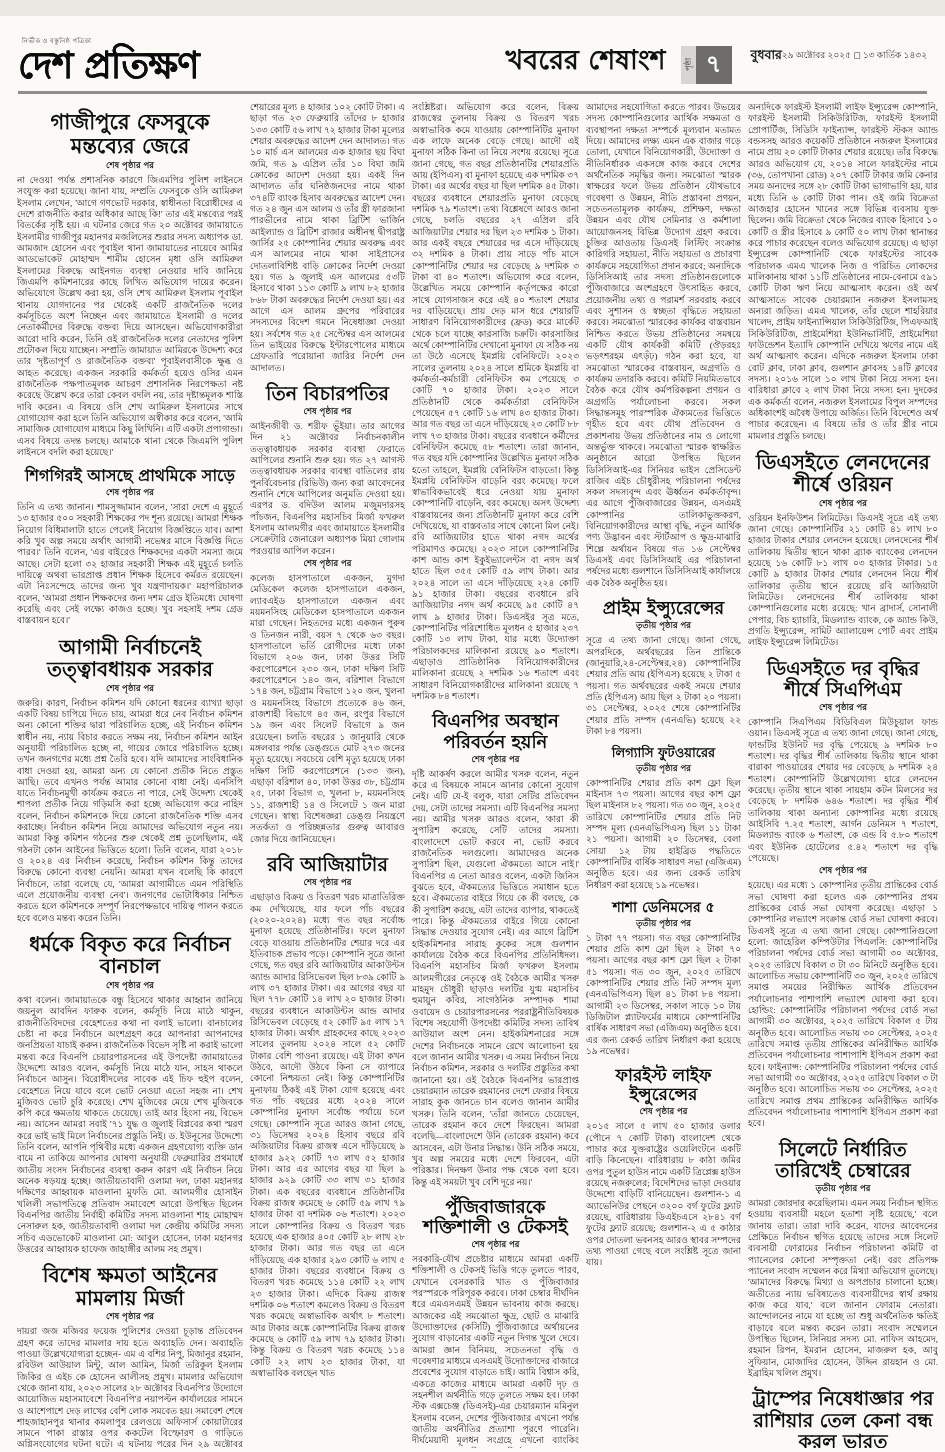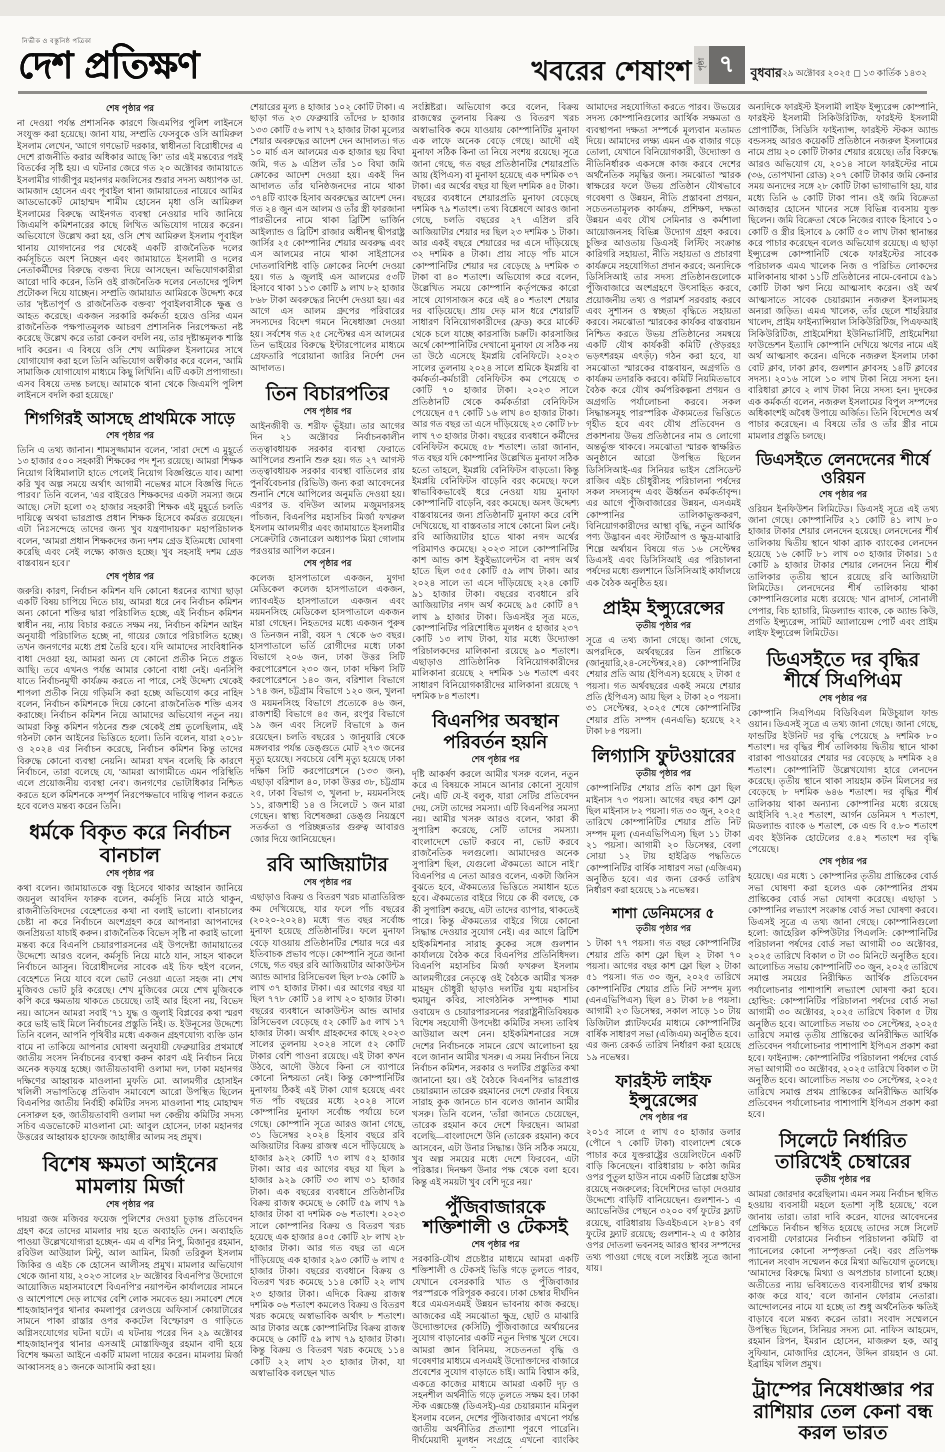--- a/index.html
+++ b/index.html
@@ -9,21 +9,21 @@
     position:relative;overflow:hidden;box-sizing:border-box;
   }
   
   .mast{display:flex;justify-content:space-between;align-items:flex-end;
     padding:20px 18px 7px 18px;}
   .brand{display:flex;flex-direction:column;}
   .tagline{font-size:6.5px;color:#444;letter-spacing:.5px;margin-left:4px;}
   .logo{font-size:37px;font-weight:900;line-height:1;letter-spacing:-1px;
     font-family:"DejaVu Sans","Liberation Sans",sans-serif;color:#0c0c0c;
     text-shadow:0 0 .6px #000;}
-  .mast-right{display:flex;align-items:flex-end;gap:2px;}
+  .mast-right{display:flex;align-items:flex-start;gap:15px;}
   .section-title{font-size:27px;font-weight:800;line-height:1;
     font-family:"DejaVu Sans","Liberation Sans",sans-serif;color:#111;}
   .page-tab{display:flex;align-items:stretch;}
   .page-word{writing-mode:vertical-rl;transform:rotate(180deg);
     background:#d8d6d2;color:#333;font-size:8px;padding:2px 1px;
     display:flex;align-items:center;justify-content:center;}
   .page-num{width:36px;height:38px;background:#6e6d6b;color:#fff;
     font-size:24px;font-weight:800;display:flex;align-items:center;
     justify-content:center;font-family:"DejaVu Sans",sans-serif;}
   .dateblock{display:flex;flex-direction:row;padding-left:4px;min-width:150px;}
@@ -60,25 +60,27 @@
       <span class="dateblock">
         <span class="day">বুধবার</span>
         <span class="date">২৯ অক্টোবর ২০২৫ ◻ ১৩ কার্তিক ১৪৩২</span>
       </span>
     </div>
   </div>
   <hr class="mast-rule">
 
   <div class="cols" id="cols">
       <div class="col" style="width: 226px; flex: 0 0 226px;">
+        <div class="headline" style="font-size: 21px;">গাজীপুরে ফেসবুকে মন্তব্যের জেরে</div>
         <div class="subline">শেষ পৃষ্ঠার পর</div>
         <div class="bodytxt">না দেওয়া পর্যন্ত প্রশাসনিক কারণে জিএমপির পুলিশ লাইনসে সংযুক্ত করা হয়েছে। জানা যায়, সম্প্রতি ফেসবুকে ওসি আমিরুল ইসলাম লেখেন, 'আগে গণভোট দরকার, স্বাধীনতা বিরোধীদের এ দেশে রাজনীতি করার অধিকার আছে কি!' তার এই মন্তব্যের পরই বিতর্কের সৃষ্টি হয়। এ ঘটনার জেরে গত ২০ অক্টোবর জামায়াতে ইসলামীর গাজীপুর মহানগর মজলিসের শুরার সদস্য অধ্যাপক ডা. আমজাদ হোসেন এবং পূবাইল থানা জামায়াতের নায়েবে আমির আডভোকেট মোহাম্মদ শামীম হোসেন মৃধা ওসি আমিরুল ইসলামের বিরুদ্ধে আইনগত ব্যবস্থা নেওয়ার দাবি জানিয়ে জিএমপি কমিশনারের কাছে লিখিত অভিযোগ দায়ের করেন। অভিযোগে উল্লেখ করা হয়, ওসি শেখ আমিরুল ইসলাম পূবাইল থানায় যোগদানের পর থেকেই একটি রাজনৈতিক দলের কর্মসূচিতে অংশ নিচ্ছেন এবং জামায়াতে ইসলামী ও দলের নেতাকর্মীদের বিরুদ্ধে বক্তব্য দিয়ে আসছেন। অভিযোগকারীরা আরো দাবি করেন, তিনি ওই রাজনৈতিক দলের নেতাদের পুলিশ প্রটোকল দিয়ে যাচ্ছেন। সম্প্রতি জামায়াত আমিরকে উদ্দেশ্য করে তার 'দৃষ্টতাপূর্ণ ও রাজনৈতিক বক্তব্য' পূবাইলবাসীকে ক্ষুব্ধ ও আহত করেছে। একজন সরকারি কর্মকর্তা হয়েও ওসির এমন রাজনৈতিক পক্ষপাতমূলক আচরণ প্রশাসনিক নিরপেক্ষতা নষ্ট করেছে উল্লেখ করে তারা কেবল বদলি নয়, তার দৃষ্টান্তমূলক শাস্তি দাবি করেন। এ বিষয়ে ওসি শেখ আমিরুল ইসলামের সাথে যোগাযোগ করা হলে তিনি অভিযোগ অস্বীকার করে বলেন, 'আমি সামাজিক যোগাযোগ মাধ্যমে কিছু লিখিনি। এটি একটা প্রপাগান্ডা। এসব বিষয়ে তদন্ত চলছে। আমাকে থানা থেকে জিএমপি পুলিশ লাইনসে বদলি করা হয়েছে।'</div>
         <div class="headline" style="font-size: 16px;">শিগগিরই আসছে প্রাথমিকে সাড়ে</div>
         <div class="subline">শেষ পৃষ্ঠার পর</div>
         <div class="bodytxt">তিনি এ তথ্য জানান। শামসুজ্জামান বলেন, 'সারা দেশে এ মুহূর্তে ১৩ হাজার ৫০০ সহকারী শিক্ষকের পদ শূন্য রয়েছে। আমরা শিক্ষক নিয়োগ বিধিমালাটা হাতে পেলেই নিয়োগ বিজ্ঞপ্তিতে যাব। আশা করি খুব অল্প সময়ে অর্থাৎ আগামী নভেম্বর মাসে বিজ্ঞপ্তি দিতে পারব।' তিনি বলেন, 'এর বাইরেও শিক্ষকদের একটা সমস্যা জমে আছে। সেটা হলো ৩২ হাজার সহকারী শিক্ষক এই মুহূর্তে চলতি দায়িত্বে অথবা ভারপ্রাপ্ত প্রধান শিক্ষক হিসেবে কর্মরত রয়েছেন। এটা নিঃসন্দেহে তাদের জন্য খুব যন্ত্রণাদায়ক।' মহাপরিচালক বলেন, 'আমরা প্রধান শিক্ষকদের জন্য দশম গ্রেড ইতিমধ্যে ঘোষণা করেছি এবং সেই লক্ষ্যে কাজও হচ্ছে। খুব সহসাই দশম গ্রেড বাস্তবায়ন হবে।'</div>
+        <div class="headline" style="font-size: 20px;">আগামী নির্বাচনেই তত্ত্বাবধায়ক সরকার</div>
         <div class="subline">শেষ পৃষ্ঠার পর</div>
         <div class="bodytxt">জরুরি। কারণ, নির্বাচন কমিশন যদি কোনো ধরনের ব্যাখ্যা ছাড়া একটি বিষয় চাপিয়ে দিতে চায়, আমরা ধরে নেব নির্বাচন কমিশন অন্য কোনো শক্তির দ্বারা পরিচালিত হচ্ছে, এই নির্বাচন কমিশন স্বাধীন নয়, ন্যায় বিচার করতে সক্ষম নয়, নির্বাচন কমিশন আইন অনুযায়ী পরিচালিত হচ্ছে না, গায়ের জোরে পরিচালিত হচ্ছে। তখন জনগণের মধ্যে প্রশ্ন তৈরি হবে। যদি আমাদের সাংবিধানিক বাধা দেওয়া হয়, আমরা অন্য যে কোনো প্রতীক নিতে প্রস্তুত আছি। তবে এখনও পর্যন্ত আমার কোনো বাধা নেই। এনসিপি যাতে নির্বাচনমুখী কার্যক্রম করতে না পারে, সেই উদ্দেশ্য থেকেই শাপলা প্রতীক নিয়ে গড়িমসি করা হচ্ছে অভিযোগ করে নাহিদ বলেন, নির্বাচন কমিশনকে দিয়ে কোনো রাজনৈতিক শক্তি এসব করাচ্ছে। নির্বাচন কমিশন নিয়ে আমাদের অভিযোগ নতুন নয়। আমরা কিন্তু কমিশন গঠনের শুরু থেকেই প্রশ্ন তুলেছিলাম, এই গঠনটা কোন আইনের ভিত্তিতে হলো। তিনি বলেন, যারা ২০১৮ ও ২০২৪ এর নির্বাচন করেছে, নির্বাচন কমিশন কিন্তু তাদের বিরুদ্ধে কোনো ব্যবস্থা নেয়নি। আমরা যখন বলেছি কি কারণে নির্বাচনে, তারা বলেছে যে, 'আমরা আগামীতে এমন পরিস্থিতি এলে প্রয়োজনীয় ব্যবস্থা নেব'। জনগণের ভোটাধিকার নিশ্চিত করতে হলে কমিশনকে সম্পূর্ণ নিরপেক্ষভাবে দায়িত্ব পালন করতে হবে বলেও মন্তব্য করেন তিনি।</div>
         <div class="headline" style="font-size: 20px;">ধর্মকে বিকৃত করে নির্বাচন বানচাল</div>
         <div class="subline">শেষ পৃষ্ঠার পর</div>
         <div class="bodytxt">কথা বলেন। জামায়াতকে বন্ধু হিসেবে থাকার আহ্বান জানিয়ে জয়নুল আবদিন ফারুক বলেন, কর্মসূচি নিয়ে মাঠে থাকুন, রাজনীতিবিদদের বেহেশতের কথা না বলাই ভালো। বানচালের চেষ্টা না করে নির্বাচনে অংশগ্রহণ করে আপনারা আপনাদের জনপ্রিয়তা যাচাই করুন। রাজনৈতিক বিভেদ সৃষ্টি না করাই ভালো মন্তব্য করে বিএনপি চেয়ারপারসনের এই উপদেষ্টা জামায়াতের উদ্দেশ্যে আরও বলেন, কর্মসূচি নিয়ে মাঠে যান, সাহস থাকলে নির্বাচনে আসুন। বিরোধীদলের সাবেক এই চিফ হুইপ বলেন, বেহেশতে নিয়ে যাবে বলে ভোট নেওয়া এতো সহজ না। শেখ মুজিবও ভোট চুরি করেছে। শেখ মুজিবের মেয়ে শেখ মুজিবকে কপি করে ক্ষমতায় থাকতে চেয়েছে। তাই আর হিংসা নয়, বিভেদ নয়। আসেন আমরা সবাই '৭১ যুদ্ধ ও জুলাই বিপ্লবের কথা স্মরণ করে ভাই ভাই মিলে নির্বাচনের প্রস্তুতি নিই। ড. ইউনূসের উদ্দেশ্যে তিনি বলেন, আপনি পৃথিবীর মধ্যে একজন গ্রহণযোগ্য ব্যক্তি ডান বামে না তাকিয়ে আপনার ঘোষণা অনুযায়ী ফেব্রুয়ারির প্রথমার্ধে জাতীয় সংসদ নির্বাচনের ব্যবস্থা করুন কারণ এই নির্বাচন নিয়ে অনেক ষড়যন্ত্র হচ্ছে। জাতীয়তাবাদী ওলামা দল, ঢাকা মহানগর দক্ষিণের আহ্বায়ক মাওলানা মুফতি মো. আলমগীর হোসাইন খলিলী সভাপতিত্বে প্রতিবাদ সমাবেশে আরো উপস্থিত ছিলেন বিএনপির জাতীয় নির্বাহী কমিটির সদস্য মাওলানা শাহ মোহাম্মদ নেসারুল হক, জাতীয়তাবাদী ওলামা দল কেন্দ্রীয় কমিটির সদস্য সচিব এডভোকেট মাওলানা মো: আবুল হোসেন, ঢাকা মহানগর উত্তরের আহ্বায়ক হাফেজ জাহাঙ্গীর আলম সহ প্রমুখ।</div>
         <div class="headline" style="font-size: 20px;">বিশেষ ক্ষমতা আইনের মামলায় মির্জা</div>
         <div class="subline">শেষ পৃষ্ঠার পর</div>
         <div class="bodytxt">দায়রা জজ মজিবর ফয়েজ পুলিশের দেওয়া চূড়ান্ত প্রতিবেদন গ্রহণ করে তাদের মামলার দায় হতে অব্যাহতি দেন। অব্যাহতি পাওয়া উল্লেখযোগ্যরা হচ্ছেন- এম এ বশির নিপু, মিজানুর রহমান, রবিউল আউয়াল মিন্টু, আল আমিন, মির্জা তরিকুল ইসলাম জিকির ও এইচ কে হোসেন আলীসহ প্রমুখ। মামলার অভিযোগ থেকে জানা যায়, ২০২৩ সালের ২৮ অক্টোবর বিএনপি'র উদ্যোগে আয়োজিত মহাসমাবেশে বিএনপি'র নয়াপল্টন কার্যালয়ের সামনে ও আশেপাশে দেড় লাখের বেশি লোক সমবেত হয়। সমাবেশ শেষে শাহজাহানপুর থানার কমলাপুর রেলওয়ে অফিসার্স কোয়াটারের সামনে পাকা রাস্তার ওপর ককটেল বিস্ফোরণ ও গাড়িতে অগ্নিসংযোগের ঘটনা ঘটে। এ ঘটনায় পরের দিন ২৯ অক্টোবর শাহজাহানপুর থানার এসআই মোস্তাফিজুর রহমান বাদী হয়ে বিশেষ ক্ষমতা আইনে একটি মামলা দায়ের করেন। মামলায় মির্জা আব্বাসসহ ৪১ জনকে আসামি করা হয়।</div>
       </div>
       <div class="col" style="width: 155px; flex: 0 0 155px;">
@@ -99,33 +101,33 @@
         <div class="bodytxt">দৃষ্টি আকর্ষণ করলে আমীর খসরু বলেন, নতুন করে এ বিষয়কে সামনে আনার কোনো সুযোগ নেই। এটি যে-ই বলুক, যারা সেটির প্রতিবেদন দেয়, সেটা তাদের সমস্যা। এটি বিএনপির সমস্যা নয়। আমীর খসরু আরও বলেন, 'কারা কী সুপারিশ করেছে, সেটি তাদের সমস্যা। বাংলাদেশে ভোট করবে না, ভোট করবে রাজনৈতিক দলগুলো। আমাদেরও অনেক সুপারিশ ছিল, যেগুলো ঐকমত্যে আসে নাই।' বিএনপির এ নেতা আরও বলেন, একটা জিনিস বুঝতে হবে, ঐকমত্যের ভিত্তিতে সমাধান হতে হবে। ঐকমত্যের বাইরে গিয়ে কে কী বলছে, কে কী সুপারিশ করছে, এটা তাদের ব্যাপার, থাকতেই পারে। কিন্তু ঐকমত্যের বাইরে গিয়ে কোনো সিদ্ধান্ত দেওয়ার সুযোগ নেই। এর আগে ব্রিটিশ হাইকমিশনার সারাহ কুকের সঙ্গে গুলশান কার্যালয়ে বৈঠক করে বিএনপির প্রতিনিধিদল। বিএনপি মহাসচিব মির্জা ফখরুল ইসলাম আলমগীরের নেতৃত্বে ওই বৈঠকে আমীর খসরু মাহমুদ চৌধুরী ছাড়াও দলটির যুগ্ম মহাসচিব হুমায়ুন কবির, সাংগঠনিক সম্পাদক শামা ওবায়েদ ও চেয়ারপারসনের পররাষ্ট্রনীতিবিষয়ক বিশেষ সহযোগী উপদেষ্টা কমিটির সদস্য তাবিথ আউয়াল অংশ নেন। হাইকমিশনারের সঙ্গে দেশের নির্বাচনকে সামনে রেখে আলোচনা হয় বলে জানান আমীর খসরু। এ সময় নির্বাচন নিয়ে নির্বাচন কমিশন, সরকার ও দলটির প্রস্তুতির কথা জানানো হয়। ওই বৈঠকে বিএনপির ভারপ্রাপ্ত চেয়ারম্যান তারেক রহমানের দেশে ফেরার বিষয়ে সারাহ কুক জানতে চান বলেও জানান আমীর খসরু। তিনি বলেন, 'তাঁরা জানতে চেয়েছেন, তারেক রহমান কবে দেশে ফিরছেন। আমরা বলেছি—বাংলাদেশে উনি (তারেক রহমান) কবে আসবেন, এটা উনার সিদ্ধান্ত। উনি সঠিক সময়ে, খুব অল্প সময়ের মধ্যে দেশে ফিরবেন, এটা পরিষ্কার। দিনক্ষণ উনার পক্ষ থেকে বলা হবে। কিন্তু এই সময়টা খুব বেশি দূরে নয়।'</div>
         <div class="headline" style="font-size: 18px;">পুঁজিবাজারকে শক্তিশালী ও টেকসই</div>
         <div class="subline">শেষ পৃষ্ঠার পর</div>
         <div class="bodytxt">সরকারি-যৌথ প্রচেষ্টার মাধ্যমে আমরা একটি শক্তিশালী ও টেকসই ভিত্তি গড়ে তুলতে পারব, যেখানে বেসরকারি খাত ও পুঁজিবাজার পরস্পরকে পরিপূরক করবে। ঢাকা চেম্বার দীর্ঘদিন ধরে এমএসএমই উন্নয়ন ভাবনায় কাজ করছে। আজকের এই সমঝোতা ক্ষুদ্র, ছোট ও মাঝারি উদ্যোক্তাদের (কসিটি) পুঁজিবাজারে অর্থায়নের সুযোগ বাড়ানোর একটি নতুন দিগন্ত খুলে দেবে। আমরা জ্ঞান বিনিময়, সচেতনতা বৃদ্ধি ও গবেষণার মাধ্যমে এসএমই উদ্যোক্তাদের বাজারে প্রবেশের সুযোগ বাড়াতে চাই। আমি বিশ্বাস করি, একত্রে কাজের মাধ্যমে আমরা একটি দৃঢ় ও সহনশীল অর্থনীতি গড়ে তুলতে সক্ষম হব। ঢাকা স্টক এক্সচেঞ্জ (ডিএসই)-এর চেয়ারম্যান মমিনুল ইসলাম বলেন, দেশের পুঁজিবাজার এখনো পর্যন্ত জাতীয় অর্থনীতির প্রত্যাশা পূরণে পারেনি। দীর্ঘমেয়াদী মূলধন সংগ্রহে এখনো ব্যাংকিং খাতের ওপর অতিমাত্রায় নির্ভরতা রয়েছে, যা ব্যাংকিং খাত ও পুঁজিবাজারব্যবস্থার টেকসই উন্নয়নে বাধা সৃষ্টি করছে। পুঁজিবাজারে সাবলম্বীতা আনতে হবে, বাজারে ভালো মৌলভিত্তিসম্পন্ন কোম্পানির সংখ্যা বাড়াতে হবে এবং বিনিয়োগকারীদের আস্থা ফিরিয়ে আনতে হবে। ডিএসইর পক্ষ থেকে আমরা এসএমই উদ্যোক্তাদের জন্য তালিকাভুক্তির প্রক্রিয়া সহজ করার উদ্যোগ নিয়েছি। পুঁজিবাজারের উন্নয়নে স্টেকহোল্ডারদের সমন্বিত উদ্যোগ অপরিহার্য বলেও তিনি মন্তব্য করেন।</div>
       </div>
       <div class="col" style="width: 155px; flex: 0 0 155px;">
         <div class="bodytxt">আমাদের সহযোগিতা করতে পারব। উভয়ের সদস্য কোম্পানিগুলোর আর্থিক সক্ষমতা ও ব্যবস্থাপনা দক্ষতা সম্পর্কে মূল্যবান মতামত দিয়ে। আমাদের লক্ষ্য এমন এক বাজার গড়ে তোলা, যেখানে বিনিয়োগকারী, উদ্যোক্তা ও নীতিনির্ধারক একসঙ্গে কাজ করবে দেশের অর্থনৈতিক সমৃদ্ধির জন্য। সমঝোতা স্মারক স্বাক্ষরের ফলে উভয় প্রতিষ্ঠান যৌথভাবে গবেষণা ও উন্নয়ন, নীতি প্রস্তাবনা প্রণয়ন, সচেতনতামূলক কার্যক্রম, প্রশিক্ষণ, দক্ষতা উন্নয়ন এবং যৌথ সেমিনার ও কর্মশালা আয়োজনসহ বিভিন্ন উদ্যোগ গ্রহণ করবে। চুক্তির আওতায় ডিএসই লিস্টিং সংক্রান্ত কারিগরি সহায়তা, নীতি সহায়তা ও প্রচারণা কার্যক্রমে সহযোগিতা প্রদান করবে; অন্যদিকে ডিসিসিআই তার সদস্য প্রতিষ্ঠানগুলোকে পুঁজিবাজারে অংশগ্রহণে উৎসাহিত করবে, প্রয়োজনীয় তথ্য ও পরামর্শ সরবরাহ করবে এবং সুশাসন ও স্বচ্ছতা বৃদ্ধিতে সহায়তা করবে। সমঝোতা স্মারকের কার্যকর বাস্তবায়ন নিশ্চিত করতে উভয় প্রতিষ্ঠানের সমন্বয়ে একটি যৌথ কার্যকরী কমিটি (ঔড়রহঃ ভড়ৎশরহম এৎড়ঁঢ়) গঠন করা হবে, যা সমঝোতা স্মারকের বাস্তবায়ন, অগ্রগতি ও কার্যক্রম তদারকি করবে। কমিটি নিয়মিতভাবে বৈঠক করে যৌথ কর্মপরিকল্পনা প্রণয়ন ও অগ্রগতি পর্যালোচনা করবে। সকল সিদ্ধান্তসমূহ পারস্পরিক ঐক্যমতের ভিত্তিতে গৃহীত হবে এবং যৌথ প্রতিবেদন ও প্রকাশনায় উভয় প্রতিষ্ঠানের নাম ও লোগো অন্তর্ভুক্ত থাকবে। সমঝোতা স্মারক স্বাক্ষরিত অনুষ্ঠানে আরো উপস্থিত ছিলেন ডিসিসিআই-এর সিনিয়র ভাইস প্রেসিডেন্ট রাজিব এইচ চৌধুরীসহ পরিচালনা পর্ষদের সকল সদস্যবৃন্দ এবং ঊর্ধ্বতন কর্মকর্তাবৃন্দ। এর আগে পুঁজিবাজারের উন্নয়ন, এসএমই কোম্পানির তালিকাভুক্তকরণ, বিনিয়োগকারীদের আস্থা বৃদ্ধি, নতুন আর্থিক পণ্য উদ্ভাবন এবং স্টার্টআপ ও ক্ষুদ্র-মাঝারি শিল্পে অর্থায়ন বিষয়ে গত ১৬ সেপ্টেম্বর ডিএসই এবং ডিসিসিআই এর পরিচালনা পর্ষদের মধ্যে গুলশানে ডিসিসিআই কার্যালয়ে এক বৈঠক অনুষ্ঠিত হয়।</div>
         <div class="headline" style="font-size: 18px;">প্রাইম ইন্স্যুরেন্সের</div>
         <div class="subline">তৃতীয় পৃষ্ঠার পর</div>
         <div class="bodytxt">সূত্রে এ তথ্য জানা গেছে। জানা গেছে, অপরদিকে, অর্থবছরের তিন প্রান্তিকে (জানুয়ারি,২৪-সেপ্টেম্বর,২৪) কোম্পানিটির শেয়ার প্রতি আয় (ইপিএস) হয়েছে ২ টাকা ৫ পয়সা। গত অর্থবছরের একই সময়ে শেয়ার প্রতি (ইপিএস) আয় ছিল ২ টাকা ২০ পয়সা। ৩১ সেপ্টেম্বর, ২০২৫ শেষে কোম্পানিটির শেয়ার প্রতি সম্পদ (এনএভি) হয়েছে ২২ টাকা ৮৪ পয়সা।</div>
-        <div class="headline" style="font-size: 18px;">লিগ্যাসি ফুটওয়ারের</div>
+        <div class="headline" style="font-size: 13px;">লিগ্যাসি ফুটওয়ারের</div>
         <div class="subline">তৃতীয় পৃষ্ঠার পর</div>
         <div class="bodytxt">কোম্পানিটির শেয়ার প্রতি কাশ ফ্লো ছিল মাইনাস ৭৩ পয়সা। আগের বছর কাশ ফ্লো ছিল মাইনাস ৮২ পয়সা। গত ৩০ জুন, ২০২৫ তারিখে কোম্পানিটির শেয়ার প্রতি নিট সম্পদ মূল্য (এনএভিপিএস) ছিল ১১ টাকা ২১ পয়সা। আগামী ২০ ডিসেম্বর, বেলা সোয়া ১২ টায় হাইব্রিড পদ্ধতিতে কোম্পানিটির বার্ষিক সাধারণ সভা (এজিএম) অনুষ্ঠিত হবে। এর জন্য রেকর্ড তারিখ নির্ধারণ করা হয়েছে ১৯ নভেম্বর।</div>
         <div class="headline" style="font-size: 14px;">শাশা ডেনিমসের ৫</div>
         <div class="subline">তৃতীয় পৃষ্ঠার পর</div>
         <div class="bodytxt">১ টাকা ৭৭ পয়সা। গত বছর কোম্পানিটির শেয়ার প্রতি কাশ ফ্লো ছিল ২ টাকা ৭০ পয়সা। আগের বছর কাশ ফ্লো ছিল ২ টাকা ৫১ পয়সা। গত ৩০ জুন, ২০২৫ তারিখে কোম্পানিটির শেয়ার প্রতি নিট সম্পদ মূল্য (এনএভিপিএস) ছিল ৪১ টাকা ৮৪ পয়সা। আগামী ২৩ ডিসেম্বর, সকাল সাড়ে ১০ টায় ডিজিটাল প্ল্যাটফর্মের মাধ্যমে কোম্পানিটির বার্ষিক সাধারণ সভা (এজিএম) অনুষ্ঠিত হবে। এর জন্য রেকর্ড তারিখ নির্ধারণ করা হয়েছে ১৯ নভেম্বর।</div>
         <div class="headline" style="font-size: 17px;">ফারইস্ট লাইফ ইন্সুরেন্সের</div>
         <div class="subline">শেষ পৃষ্ঠার পর</div>
         <div class="bodytxt">২০১৫ সালে ৫ লাখ ৫০ হাজার ডলার (পৌনে ৭ কোটি টাকা) বাংলাদেশ থেকে পাচার করে যুক্তরাষ্ট্রের ওয়েলিংটনে একটি বাড়ি কিনেছেন। বারিধারায় ৮ কাঠা জমির ওপর পুতুল হাউস নামে একটি ত্রিপ্লেক্স হাউস রয়েছে নজরুলের; বিদেশিদের ভাড়া দেওয়ার উদ্দেশ্যে বাড়িটি বানিয়েছেন। গুলশান-১ এ অ্যাভেনিউর পেছনে ৩২০০ বর্গ ফুটের ফ্ল্যাট রয়েছে, বারিধারায় ডিএইচএসে ২৮৪১ বর্গ ফুটের ফ্ল্যাট রয়েছে; গুলশান-২ এ ৫ কাঠার ওপর দোতলা ভবনসহ আরও স্থাবর সম্পদের তথ্য পাওয়া গেছে বলে সংশ্লিষ্ট সূত্রে জানা যায়।</div>
       </div>
       <div class="col" style="width: 190px; flex: 0 0 190px;">
         <div class="bodytxt">অন্যদিকে ফারইস্ট ইসলামী লাইফ ইন্স্যুরেন্স কোম্পানি, ফারইস্ট ইসলামী সিকিউরিটিজ, ফারইস্ট ইসলামী প্রোপার্টিজ, সিডিসি ফাইন্যান্স, ফারইস্ট স্টকস অ্যান্ড বন্ডসসহ আরও কয়েকটি প্রতিষ্ঠানে নজরুল ইসলামের নামে প্রায় ২০ কোটি টাকার শেয়ার রয়েছে। তাঁর বিরুদ্ধে আরও অভিযোগ যে, ২০১৪ সালে ফারইস্টের নামে (৩৬, তোপখানা রোড) ২০৭ কোটি টাকার জমি কেনার সময় অন্যদের সঙ্গে ২৮ কোটি টাকা ভাগাভাগি হয়, যার মধ্যে তিনি ৬ কোটি টাকা পান। ওই জমি বিক্রেতা আজহার হোসেন খানের সঙ্গে বিভিন্ন ব্যবসায় যুক্ত ছিলেন। জমি বিক্রেতা থেকে নিজের ব্যাংক হিসাবে ১০ কোটি ও স্ত্রীর হিসাবে ৯ কোটি ৫০ লাখ টাকা স্থানান্তর করে পাচার করেছেন বলেও অভিযোগ রয়েছে। এ ছাড়া ইন্স্যুরেন্স কোম্পানিটি থেকে ফারইস্টের সাবেক পরিচালক এমএ খালেক নিজ ও পরিচিত লোকদের মালিকানায় থাকা ১১টি প্রতিষ্ঠানের নামে-বেনামে ৫৯১ কোটি টাকা ঋণ নিয়ে আত্মসাৎ করেন। ওই অর্থ আত্মসাতে সাবেক চেয়ারম্যান নজরুল ইসলামসহ অন্যরা জড়িত। এমএ খালেক, তাঁর ছেলে শাহরিয়ার খালেদ, প্রাইম ফাইন্যান্সিয়াল সিকিউরিটিজ, পিএফআই সিকিউরিটিজ, প্রাইমেশিয়া ইউনিভার্সিটি, প্রাইমেশিয়া ফাউন্ডেশন ইত্যাদি কোম্পানি দেখিয়ে ঋণের নামে এই অর্থ আত্মসাৎ করেন। এদিকে নজরুল ইসলাম ঢাকা বোট ক্লাব, ঢাকা ক্লাব, গুলশান ক্লাবসহ ১৪টি ক্লাবের সদস্য। ২০১৬ সালে ১০ লাখ টাকা নিয়ে সদস্য হন। বারিধারা ক্লাবে ২ লাখ টাকা নিয়ে সদস্য হন। দুদকের এক কর্মকর্তা বলেন, নজরুল ইসলামের বিপুল সম্পদের অধিকাংশই অবৈধ উপায়ে অর্জিত। তিনি বিদেশেও অর্থ পাচার করেছেন। এ বিষয়ে তাঁর ও তাঁর স্ত্রীর নামে মামলার প্রস্তুতি চলছে।</div>
-        <div class="headline" style="font-size: 16px;">ডিএসইতে লেনদেনের শীর্ষে ওরিয়ন</div>
+        <div class="headline" style="font-size: 20px;">ডিএসইতে লেনদেনের শীর্ষে ওরিয়ন</div>
         <div class="subline">শেষ পৃষ্ঠার পর</div>
         <div class="bodytxt">ওরিয়ন ইনফিউশন লিমিটেড। ডিএসই সূত্রে এই তথ্য জানা গেছে। কোম্পানিটির ২১ কোটি ৪১ লাখ ৮০ হাজার টাকার শেয়ার লেনদেন হয়েছে। লেনদেনের শীর্ষ তালিকায় দ্বিতীয় স্থানে থাকা ব্র্যাক ব্যাংকের লেনদেন হয়েছে ১৬ কোটি ৮১ লাখ ০৩ হাজার টাকার। ১৫ কোটি ৯ হাজার টাকার শেয়ার লেনদেন নিয়ে শীর্ষ তালিকার তৃতীয় স্থানে রয়েছে রবি আজিয়াটা লিমিটেড। লেনদেনের শীর্ষ তালিকায় থাকা কোম্পানিগুলোর মধ্যে রয়েছে: খান ব্রাদার্স, সোনালী পেপার, বিচ হ্যাচারি, মিডল্যান্ড ব্যাংক, কে অ্যান্ড কিউ, প্রগতি ইন্স্যুরেন্স, সামিট অ্যালায়েন্স পোর্ট এবং প্রাইম লাইফ ইন্স্যুরেন্স লিমিটেড।</div>
         <div class="headline" style="font-size: 19px;">ডিএসইতে দর বৃদ্ধির শীর্ষে সিএপিএম</div>
         <div class="subline">শেষ পৃষ্ঠার পর</div>
         <div class="bodytxt">কোম্পানি সিএপিএম বিডিবিএল মিউচুয়াল ফান্ড ওয়ান। ডিএসই সূত্রে এ তথ্য জানা গেছে। জানা গেছে, ফান্ডটির ইউনিট দর বৃদ্ধি পেয়েছে ৯ দশমিক ৮০ শতাংশ। দর বৃদ্ধির শীর্ষ তালিকায় দ্বিতীয় স্থানে থাকা বারাকা পাওয়ারের শেয়ার দর বেড়েছে ৯ দশমিক ২৪ শতাংশ। কোম্পানিটি উল্লেখযোগ্য হারে লেনদেন করেছে। তৃতীয় স্থানে থাকা সায়হাম কটন মিলসের দর বেড়েছে ৮ দশমিক ৬৪৬ শতাংশ। দর বৃদ্ধির শীর্ষ তালিকায় থাকা অন্যান্য কোম্পানির মধ্যে রয়েছে আইসিবি ৭.২৫ শতাংশ, আর্গন ডেনিমস ৭ শতাংশ, মিডল্যান্ড ব্যাংক ৬ শতাংশ, কে এন্ড বি ৫.৮০ শতাংশ এবং ইউনিক হোটেলের ৫.৪২ শতাংশ দর বৃদ্ধি পেয়েছে।</div>
         <div class="subline">শেষ পৃষ্ঠার পর</div>
         <div class="bodytxt">হয়েছে। এর মধ্যে ১ কোম্পানির তৃতীয় প্রান্তিকের বোর্ড সভা ঘোষণা করা হলেও এক কোম্পানির প্রথম প্রান্তিকের বোর্ড সভা ঘোষণা করেছে। এছাড়া ১ কোম্পানির লভ্যাংশ সংক্রান্ত বোর্ড সভা ঘোষণা করবে। ডিএসই সূত্রে এ তথ্য জানা গেছে। কোম্পানিগুলো হলো: জাহেরিল কম্পিউটার পিএলসি: কোম্পানিটির পরিচালনা পর্ষদের বোর্ড সভা আগামী ৩০ অক্টোবর, ২০২৫ তারিখে বিকাল ৩ টা ৩০ মিনিটে অনুষ্ঠিত হবে। আলোচিত সভায় কোম্পানিটি ৩০ জুন, ২০২৫ তারিখে সমাপ্ত সময়ের নিরীক্ষিত আর্থিক প্রতিবেদন পর্যালোচনার পাশাপাশি লভ্যাংশ ঘোষণা করা হবে। হোল্ডিং: কোম্পানিটির পরিচালনা পর্ষদের বোর্ড সভা আগামী ৩০ অক্টোবর, ২০২৫ তারিখে বিকাল ৫ টায় অনুষ্ঠিত হবে। আলোচিত সভায় ৩০ সেপ্টেম্বর, ২০২৫ তারিখে সমাপ্ত তৃতীয় প্রান্তিকের অনিরীক্ষিত আর্থিক প্রতিবেদন পর্যালোচনার পাশাপাশি ইপিএস প্রকাশ করা হবে। ফাইন্যান্স: কোম্পানিটির পরিচালনা পর্ষদের বোর্ড সভা আগামী ৩০ অক্টোবর, ২০২৫ তারিখে বিকাল ৩ টা অনুষ্ঠিত হবে। আলোচিত সভায় ৩০ সেপ্টেম্বর, ২০২৫ তারিখে সমাপ্ত প্রথম প্রান্তিকের অনিরীক্ষিত আর্থিক প্রতিবেদন পর্যালোচনার পাশাপাশি ইপিএস প্রকাশ করা হবে।</div>
         <div class="headline" style="font-size: 19px;">সিলেটে নির্ধারিত তারিখেই চেম্বারের</div>
         <div class="subline">তৃতীয় পৃষ্ঠার পর</div>
         <div class="bodytxt">আমরা জোরদার করেছিলাম। এমন সময় নির্বাচন স্থগিত হওয়ায় ব্যবসায়ী মহলে হতাশা সৃষ্টি হয়েছে,' বলে জানায় তারা। তারা দাবি করেন, যাদের আবেদনের প্রেক্ষিতে নির্বাচন স্থগিত হয়েছে তাদের সঙ্গে সিলেট ব্যবসায়ী ফোরামের নির্বাচন পরিচালনা কমিটি বা প্যানেলের কোনো সম্পৃক্ততা নেই। বরং প্রতিপক্ষ প্যানেল সংবাদ সম্মেলন করে মিথ্যা অভিযোগ তুলেছে। 'আমাদের বিরুদ্ধে মিথ্যা ও অপপ্রচার চালানো হচ্ছে। অতীতের ন্যায় ভবিষ্যতেও ব্যবসায়ীদের স্বার্থ রক্ষায় কাজ করে যাব,' বলে জানান ফোরাম নেতারা। আন্দোলনের নামে যা হচ্ছে তা শুধু অর্থনৈতিক ক্ষতিই বাড়াবে বলে মন্তব্য করেন তারা। সংবাদ সম্মেলনে উপস্থিত ছিলেন, সিনিয়র সদস্য মো. নাফিস আহমেদ, রহমান রিপন, ইমরান হোসেন, মাজরুল হক, আবু সুফিয়ান, মোজাদির হোসেন, উদ্দিন রায়হান ও মো. ইব্রাহিম খলিল প্রমুখ।</div>

